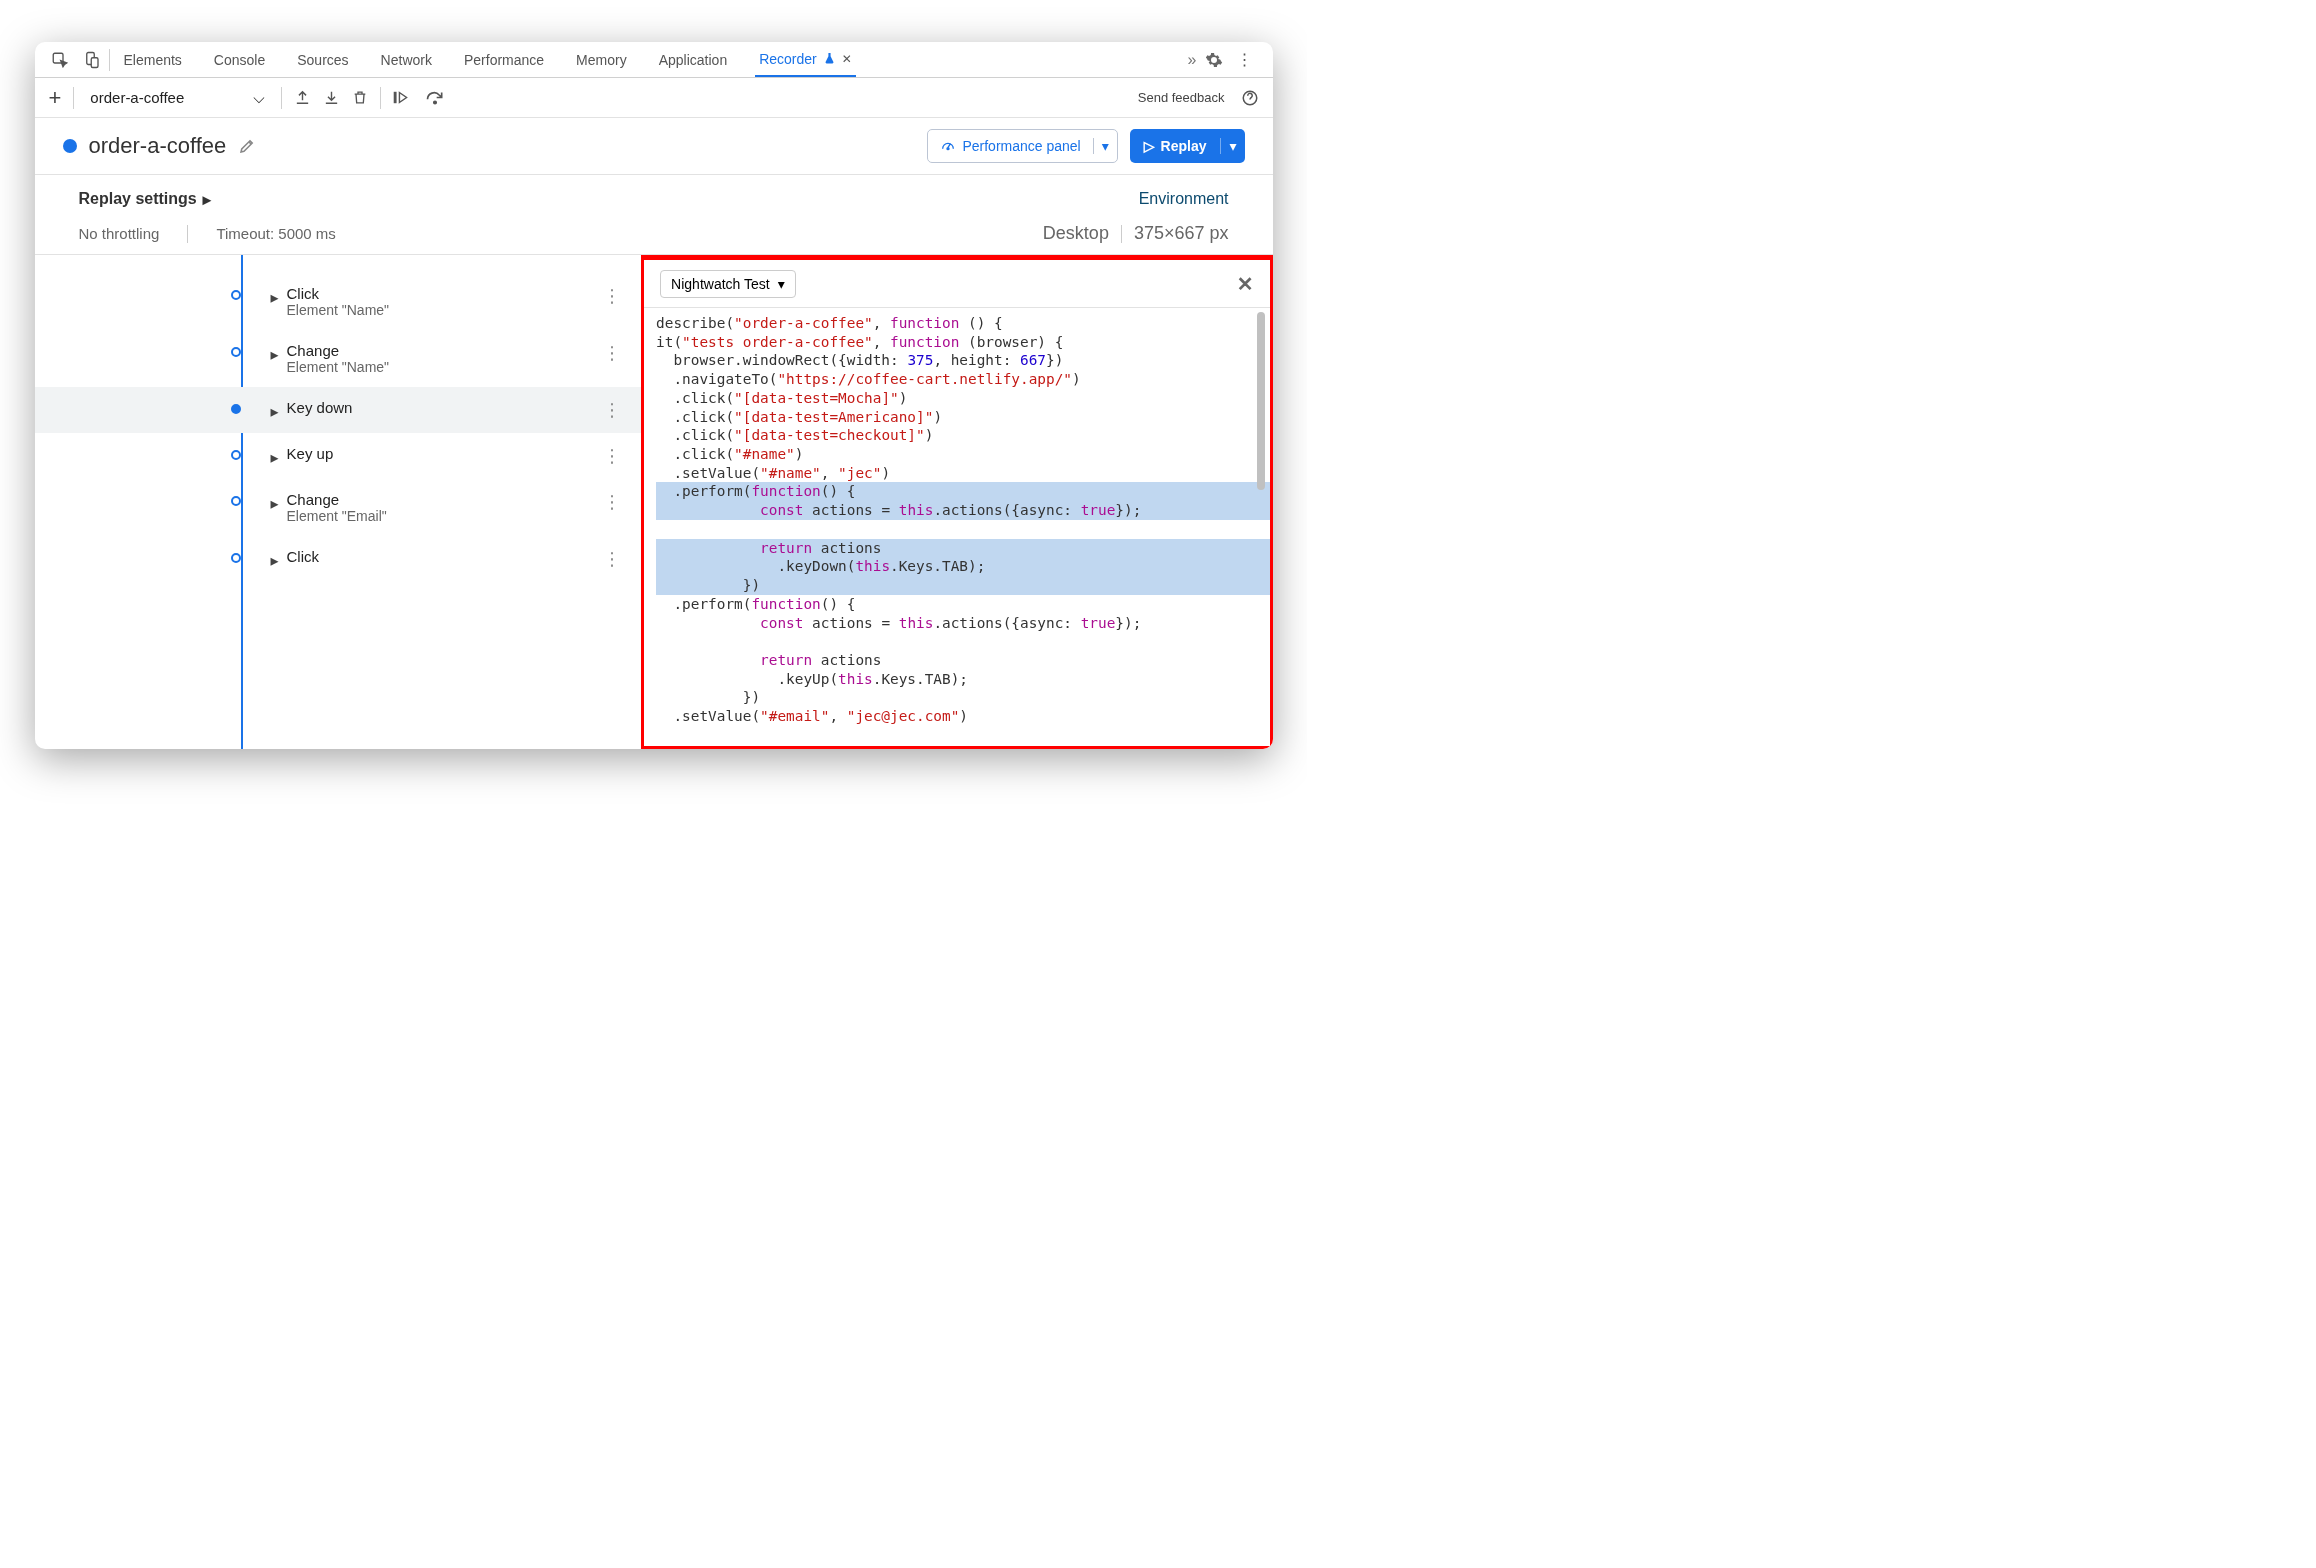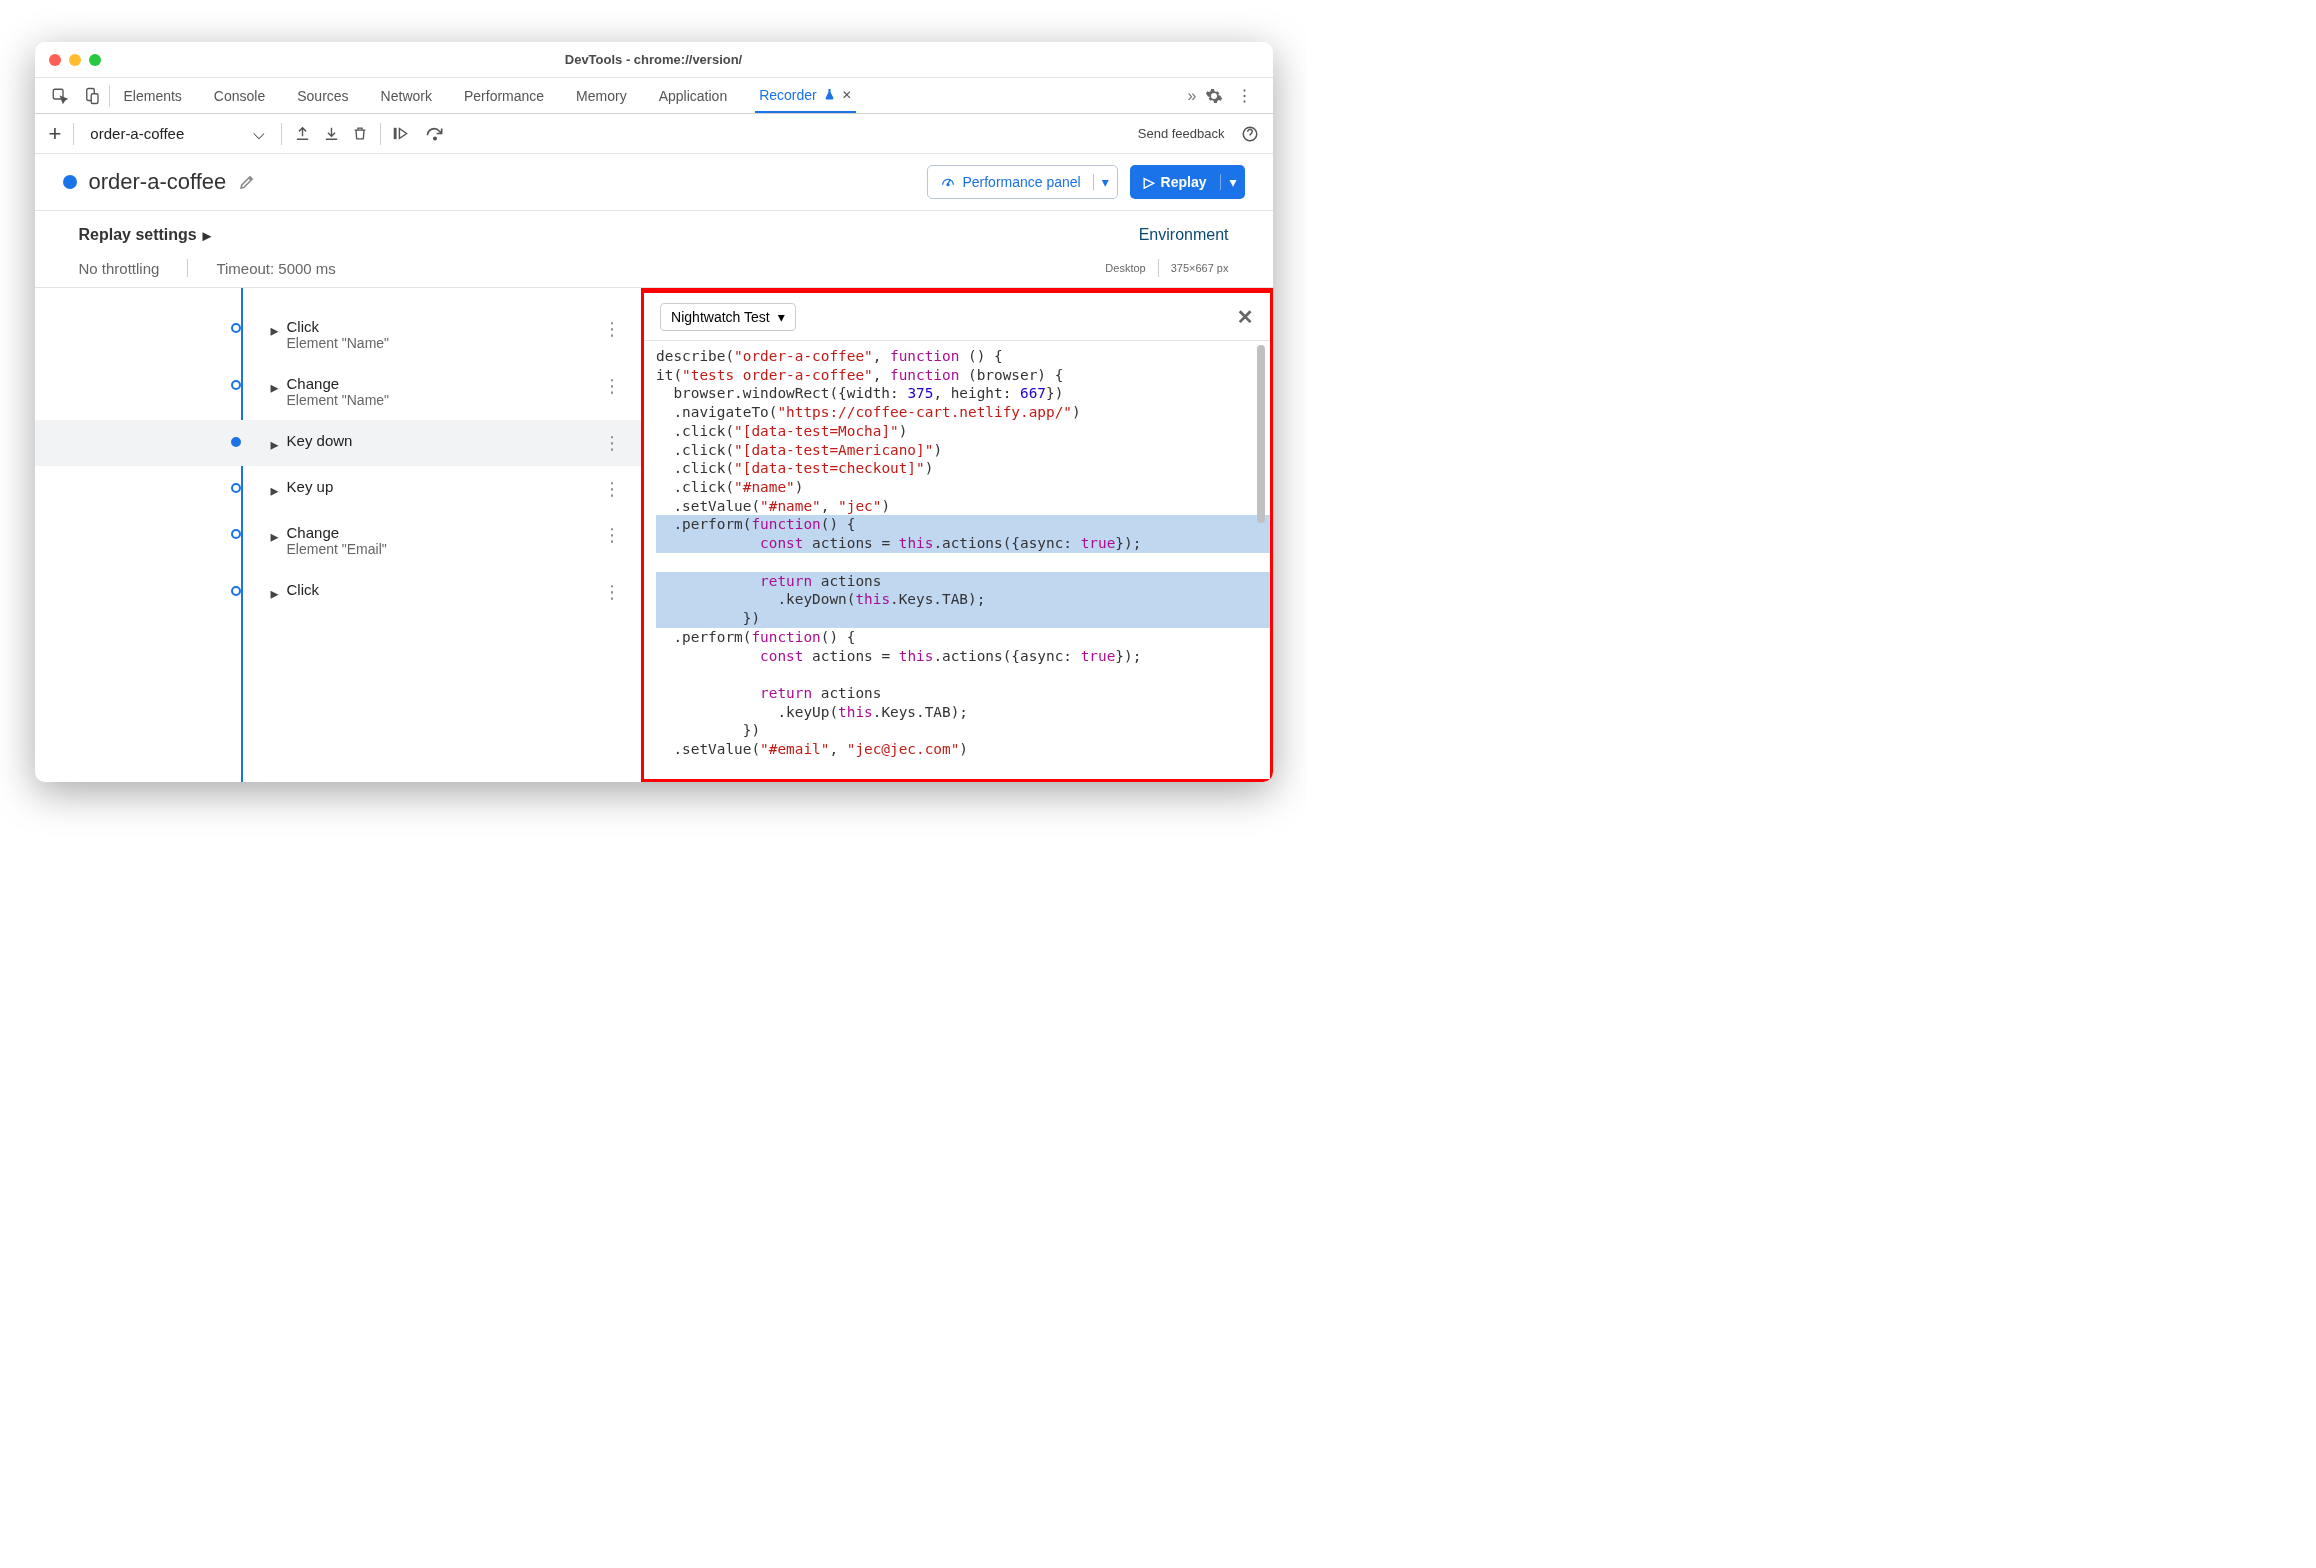--- a/index.html
+++ b/index.html
@@ -36,21 +36,21 @@
 .btn.perf .main { padding: 0 12px; display: flex; align-items: center; gap: 6px; }
 .btn.perf .dd { border-left: 1px solid #bcc5d4; padding: 0 8px; display: flex; align-items: center; }
 .btn.replay { background: #1a73e8; color: #fff; border: none; }
 .btn.replay .main { padding: 0 14px; display: flex; align-items: center; gap: 6px; font-weight: 600; }
 .btn.replay .dd { border-left: 1px solid rgba(255,255,255,0.4); padding: 0 8px; display: flex; align-items: center; }
 .settings-row { height: 48px; display: flex; align-items: center; padding: 0 44px; font-size: 16px; color: #333; }
 .settings-row .title { font-weight: 600; display: flex; align-items: center; gap: 6px; }
 .settings-sub { padding: 0 44px 10px; font-size: 15px; color: #666; display: flex; gap: 16px; align-items: center; }
 .settings-sub .sep { width: 1px; height: 18px; background: #ccc; margin: 0 12px; }
 .env { margin-left: auto; text-align: right; font-size: 16px; color: #0c4a6e; font-weight: 500; }
-.env-sub { margin-left: auto; display: flex; align-items: center; color: #666; font-size: 11px; }
+.env-sub { margin-left: auto; display: flex; align-items: center; color: #666; font-size: 18px; }
 .content { display: flex; border-top: 1px solid #e2e2e2; height: 495px; }
 .steps { width: 49%; position: relative; padding: 18px 0 0 0; }
 .timeline { position: absolute; left: 206px; top: 0; bottom: 0; width: 2px; background: #1a73e8; }
 .step { display: flex; align-items: flex-start; padding: 12px 0 12px 196px; position: relative; cursor: pointer; }
 .step .dot { width: 10px; height: 10px; border-radius: 50%; border: 2px solid #1a73e8; background: #fff; margin-right: 30px; margin-top: 5px; flex-shrink: 0; }
 .step .dot.solid { background: #1a73e8; }
 .step.hl { background: #f1f3f4; }
 .step .chev { color: #444; margin-right: 8px; margin-top: 3px; }
 .step .body { flex: 1; }
 .step .title { font-size: 15px; color: #222; font-weight: 500; }
@@ -67,28 +67,20 @@
 .code .hl { background: #c0d7f0; display: inline-block; width: 100%; }
 .scrolltrack { position: absolute; right: 3px; top: 48px; bottom: 3px; width: 10px; }
 .scrollthumb { background: #c0c0c0; border-radius: 5px; width: 8px; height: 178px; margin-top: 4px; }
 svg { display: block; }
 </style>
 </head>
 <body>
 
 <div class="window">
 
-  <div class="titlebar">
-    <div class="traffic">
-      <div class="tl red"></div>
-      <div class="tl yellow"></div>
-      <div class="tl green"></div>
-    </div>
-    <div class="titlebar-title">DevTools - chrome://version/</div>
-  </div>
 
   <div class="tabs">
     <div class="tabicon">
       <svg width="18" height="18" viewBox="0 0 24 24" fill="none" stroke="#555" stroke-width="1.8">
           <rect x="3" y="3" width="13" height="13" rx="2"></rect>
           <path d="M13 13 l8 3 -3 2 -2 3 z" fill="#555"></path>
         </svg>
     </div>
     <div class="tabicon">
       <svg width="18" height="18" viewBox="0 0 24 24" fill="none" stroke="#555" stroke-width="1.8">

